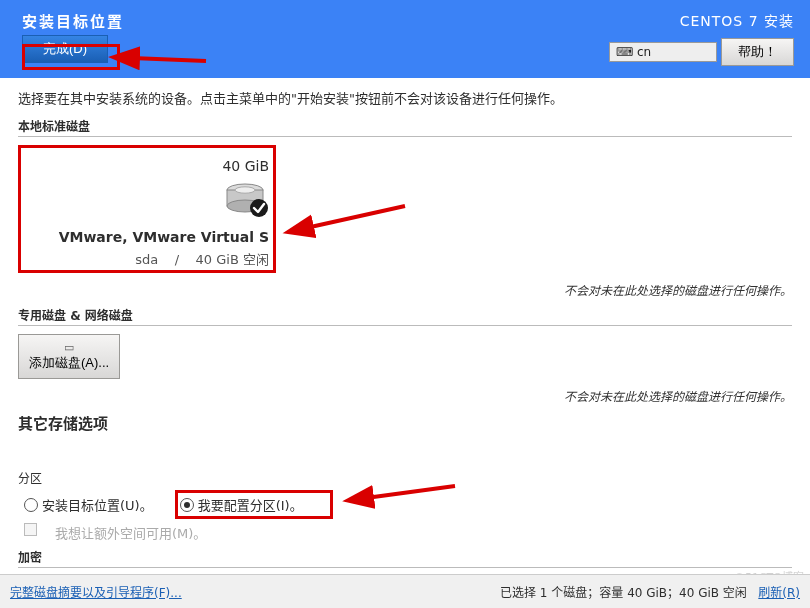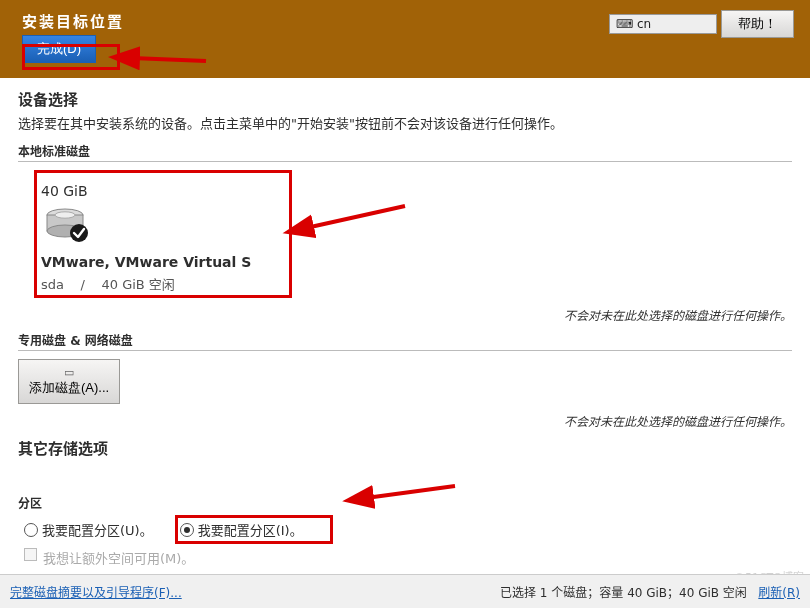--- a/index.html
+++ b/index.html
@@ -1,77 +1,77 @@
 <!DOCTYPE html>
 <html><head>
 <meta charset="utf-8">
 <style>
   * { box-sizing: border-box; margin: 0; padding: 0; }
   body { font-family: "DejaVu Sans", "Noto Sans CJK SC", sans-serif; font-size: 13px; background: #fff; width: 810px; height: 608px; overflow: hidden; color: #2e2e2e; }
-  .topbar { background: #a16207; color: #fff; height: 78px; padding: 10px 16px 0 22px; position: relative; }
+  .topbar { background: #3b82f6; color: #fff; height: 78px; padding: 10px 16px 0 22px; position: relative; }
   .topbar-title { font-size: 15px; font-weight: bold; letter-spacing: 2px; margin-bottom: 4px; }
-  .done-btn { display: inline-block; background: linear-gradient(#3584e4,#1a5fb4); color:#fff; border:1px solid #1a5fb4; padding:4px 14px; font-size:13px; cursor:pointer; }
+  .done-btn { display: inline-block; background: linear-gradient(#3584e4,#1a5fb4); color:#fff; border:1px solid #1a5fb4; padding:4px 20px; font-size:13px; cursor:pointer; }
   .done-hl { position:absolute; left:22px; top:44px; width:98px; height:26px; border:3px solid #d90000; pointer-events:none; }
   .top-right { position:absolute; right:16px; top:10px; text-align:right; }
   .top-right-title { font-size:14px; letter-spacing:1px; margin-bottom:8px; }
   .lang-box { display:inline-block; background:#eee; color:#222; border:1px solid #999; padding:2px 6px; width:108px; text-align:left; font-size:12px; }
   .help-btn { display:inline-block; margin-left:0; background:linear-gradient(#f6f5f4,#d8d7d6); border:1px solid #9a9996; padding:4px 16px; font-size:13px; cursor:pointer; }
   .content { padding: 10px 18px 4px 18px; height: calc(100% - 78px - 22px); overflow:hidden; }
   h2.sec { font-size:15px; font-weight:bold; margin:0 0 4px 0; }
   .instr { font-size:13px; margin-bottom:10px; }
   .subhead { font-size:12px; font-weight:bold; margin:6px 0 2px 0; }
   .hr { border:0; border-bottom:1px solid #bbb; margin:0 0 8px 0; }
-  .disk-card { width:258px; height:128px; border:3px solid #d90000; padding:10px 4px 16px 4px; text-align:left; position:relative; cursor:pointer;margin-left:16px; }
+  .disk-card { width:258px; height:128px; border:3px solid #d90000; padding:10px 4px 16px 4px; text-align:right; position:relative; cursor:pointer; }
   .disk-size { font-size:14px; margin-bottom:6px; }
   .disk-name { font-size:14px; font-weight:bold; margin-top:6px; }
   .disk-sub { font-size:13px; color:#555; margin-top:4px; }
   .note-right { text-align:right; font-style:italic; font-size:12px; color:#333; margin:8px 0; }
   .add-disk-btn { display:inline-block; background:linear-gradient(#f6f5f4,#d8d7d6); border:1px solid #9a9996; padding:6px 10px; font-size:13px; cursor:pointer; text-align:center; }
   .add-disk-icon { font-size:11px; color:#666; }
   .radio-row { display:flex; align-items:center; gap:22px; margin:4px 0 4px 6px; font-size:13px; }
   .radio-item { display:flex; align-items:center; gap:4px; cursor:pointer; }
   .radio-circle { width:14px; height:14px; border:1px solid #555; border-radius:50%; display:inline-flex; align-items:center; justify-content:center; }
   .radio-dot { width:6px; height:6px; border-radius:50%; background:#2e2e2e; }
   .custom-hl { border:3px solid #d90000; padding:2px 8px 2px 2px; display:inline-flex; align-items:center; gap:4px; width:158px; }
-  .chk-row { margin:4px 0 4px 6px; font-size:13px; color:#aaa; display:flex; gap:6px; }
+  .chk-row { margin:4px 0 4px 6px; font-size:13px; color:#aaa; display:flex; gap:18px; }
   .chk-box { width:13px; height:13px; border:1px solid #bbb; background:#f5f5f5; }
   .footer { position:absolute; bottom:0; left:0; right:0; height:34px; background:#f0f0f0; border-top:1px solid #ccc; font-size:12px; padding:3px 10px; display:flex; justify-content:space-between; align-items:center; }
   .footer a { color:#1a5fb4; text-decoration:underline; cursor:pointer; }
   .watermark { position:absolute; right:6px; bottom:24px; font-size:11px; color:rgba(0,0,0,0.18); }
   
   .arrow { position:absolute; pointer-events:none; }
   svg.arrow-svg { overflow:visible; }
   .disk-icon-wrap { display:inline-block; position:relative; }
 </style>
 </head>
 <body>
 
 <div class="topbar">
   <div class="topbar-title">安装目标位置</div>
   <button class="done-btn">完成(D)</button>
   <div class="done-hl"></div>
   <div class="top-right">
+    <div class="top-right-title">CENTOS 7 安装</div>
     <span class="lang-box">⌨ cn</span>
     <button class="help-btn">帮助！</button>
   </div>
 </div>
 
 <div class="arrow" style="left:128px; top:48px;">
   <svg class="arrow-svg" width="80" height="26">
       <defs>
         <marker id="ah1" markerWidth="10" markerHeight="10" refX="2" refY="3" orient="auto">
           <path d="M0,0 L0,6 L8,3 z" fill="#d90000"></path>
         </marker>
       </defs>
       <line x1="78" y1="13" x2="4" y2="10" stroke="#d90000" stroke-width="4" marker-end="url(#ah1)"></line>
     </svg>
 </div>
 
 <div class="content">
-  <h2 class="sec">设备选择</h2>
   <div class="instr">选择要在其中安装系统的设备。点击主菜单中的"开始安装"按钮前不会对该设备进行任何操作。</div>
   <div class="subhead">本地标准磁盘</div>
   <hr class="hr">
 
   <div class="disk-card">
     <div class="disk-size">40 GiB</div>
     <span class="disk-icon-wrap">
       <svg width="48" height="40" viewBox="0 0 48 40">
         <ellipse cx="24" cy="10" rx="18" ry="6" fill="#dcdcdc" stroke="#888"></ellipse>
         <rect x="6" y="10" width="36" height="16" fill="#c8c8c8" stroke="#888"></rect>
@@ -107,26 +107,26 @@
   <hr class="hr">
 
   <button class="add-disk-btn">
     <div class="add-disk-icon">▭</div>
     <div>添加磁盘(A)...</div>
   </button>
 
   <div class="note-right">不会对未在此处选择的磁盘进行任何操作。</div>
 
   <h2 class="sec">其它存储选项</h2>
-  <div class="subhead" style="font-weight:bold;margin-top:36px;">分区</div>
+  <div class="subhead" style="font-weight:normal;margin-top:36px;">分区</div>
 
   <div class="radio-row">
     <label class="radio-item">
       <span class="radio-circle"></span>
-      <span>我要配置分区(U)。</span>
+      <span>安装目标位置(U)。</span>
     </label>
     <span class="custom-hl">
       <label class="radio-item">
         <span class="radio-circle">
             <span class="radio-dot"></span>
           </span>
         <span>我要配置分区(I)。</span>
       </label>
     </span>
   </div>

